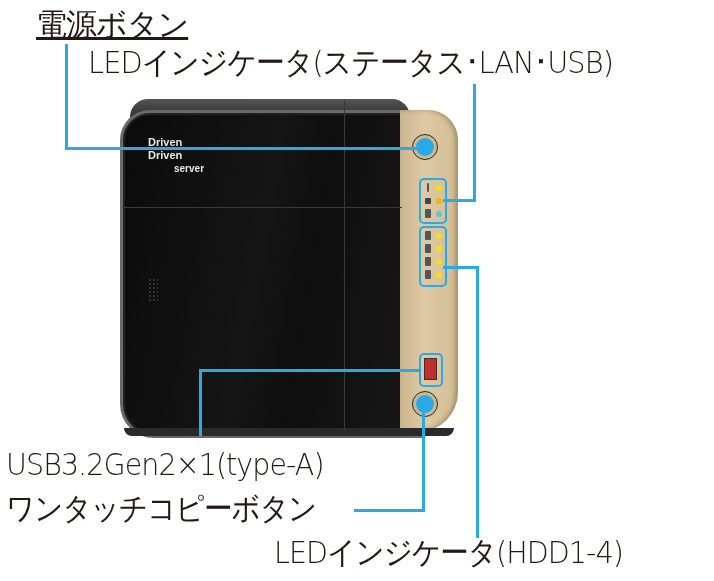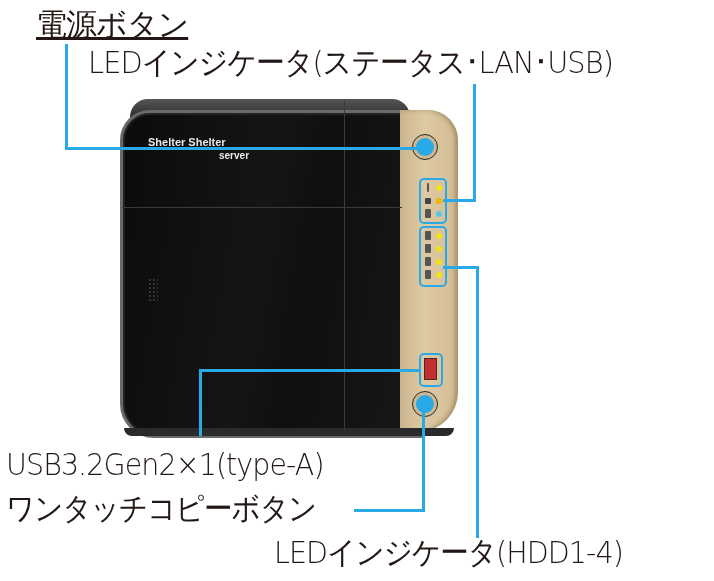--- a/index.html
+++ b/index.html
@@ -17,21 +17,21 @@
                 box-shadow: inset 0 0 0 2px #222; }
   .panel-gold { position:absolute; left:400px; top:110px; width:58px; height:322px;
                 background:linear-gradient(90deg,#cbb58e,#ddc9a3 40%,#d3bd95 100%);
                 border-radius:0 30px 40px 0; box-shadow: inset -3px 0 4px rgba(120,100,60,0.5); }
   .bottom-edge { position:absolute; left:124px; top:428px; width:330px; height:8px;
                  background:#2a2a2a; border-radius:0 0 20px 20px; }
   .vdiv { position:absolute; left:344px; top:100px; width:1px; height:330px; background:#3a3a3a; }
   .hdiv { position:absolute; left:122px; top:207px; width:280px; height:1px; background:#3a3a3a; }
   .brand { position:absolute; left:148px; top:136px; color:#e8e8e8; font-weight:bold;
            font-size:11px; line-height:13px; font-family:"Liberation Sans", sans-serif; }
-  .brand .sub { display:block; margin-left:71px; font-size:10px; }
+  .brand .sub { display:block; margin-left:26px; font-size:10px; }
   .power-btn { position:absolute; left:412px; top:134px; width:24px; height:24px; border-radius:50%;
                border:1.5px solid #2a2a2a; background:#cdb892; }
   .btn-dot { position:absolute; left:3px; top:3px; width:18px; height:18px; border-radius:50%; background:#29a9e6; }
   .led-group { position:absolute; border:2px solid #29a9e6; border-radius:5px; }
   .led-row { position:absolute; left:4px; width:20px; height:10px; }
   .led-icon { position:absolute; left:0; top:0; width:6px; height:9px; background:#555; border-radius:1px; }
   .led-dot { position:absolute; left:11px; top:2px; width:6px; height:6px; border-radius:50%; }
   .usb-port { position:absolute; left:424px; top:358px; width:11px; height:20px; background:#c03030;
               border:1px solid #4a2a2a; }
   .usb-box { position:absolute; left:419px; top:353px; width:20px; height:30px; border:2px solid #29a9e6; border-radius:5px; }
@@ -49,21 +49,21 @@
 
 <div class="device">
   <div class="top-edge"></div>
   <div class="body-black"></div>
   <div class="panel-gold"></div>
   <div class="bottom-edge"></div>
   <div class="vdiv"></div>
   <div class="hdiv"></div>
   <div class="grille"></div>
   <div class="brand">
-    <span>Shelter Shelter</span>
+    <span>Driven Driven</span>
     <span class="sub">server</span>
   </div>
 
   <div class="power-btn">
     <div class="btn-dot"></div>
   </div>
 
   <div class="led-group" style="left:419px;top:178px;width:24px;height:42px;">
     <div class="led-row" style="top:3px;">
       <div class="led-icon" style="width:2px;left:2px;"></div>

